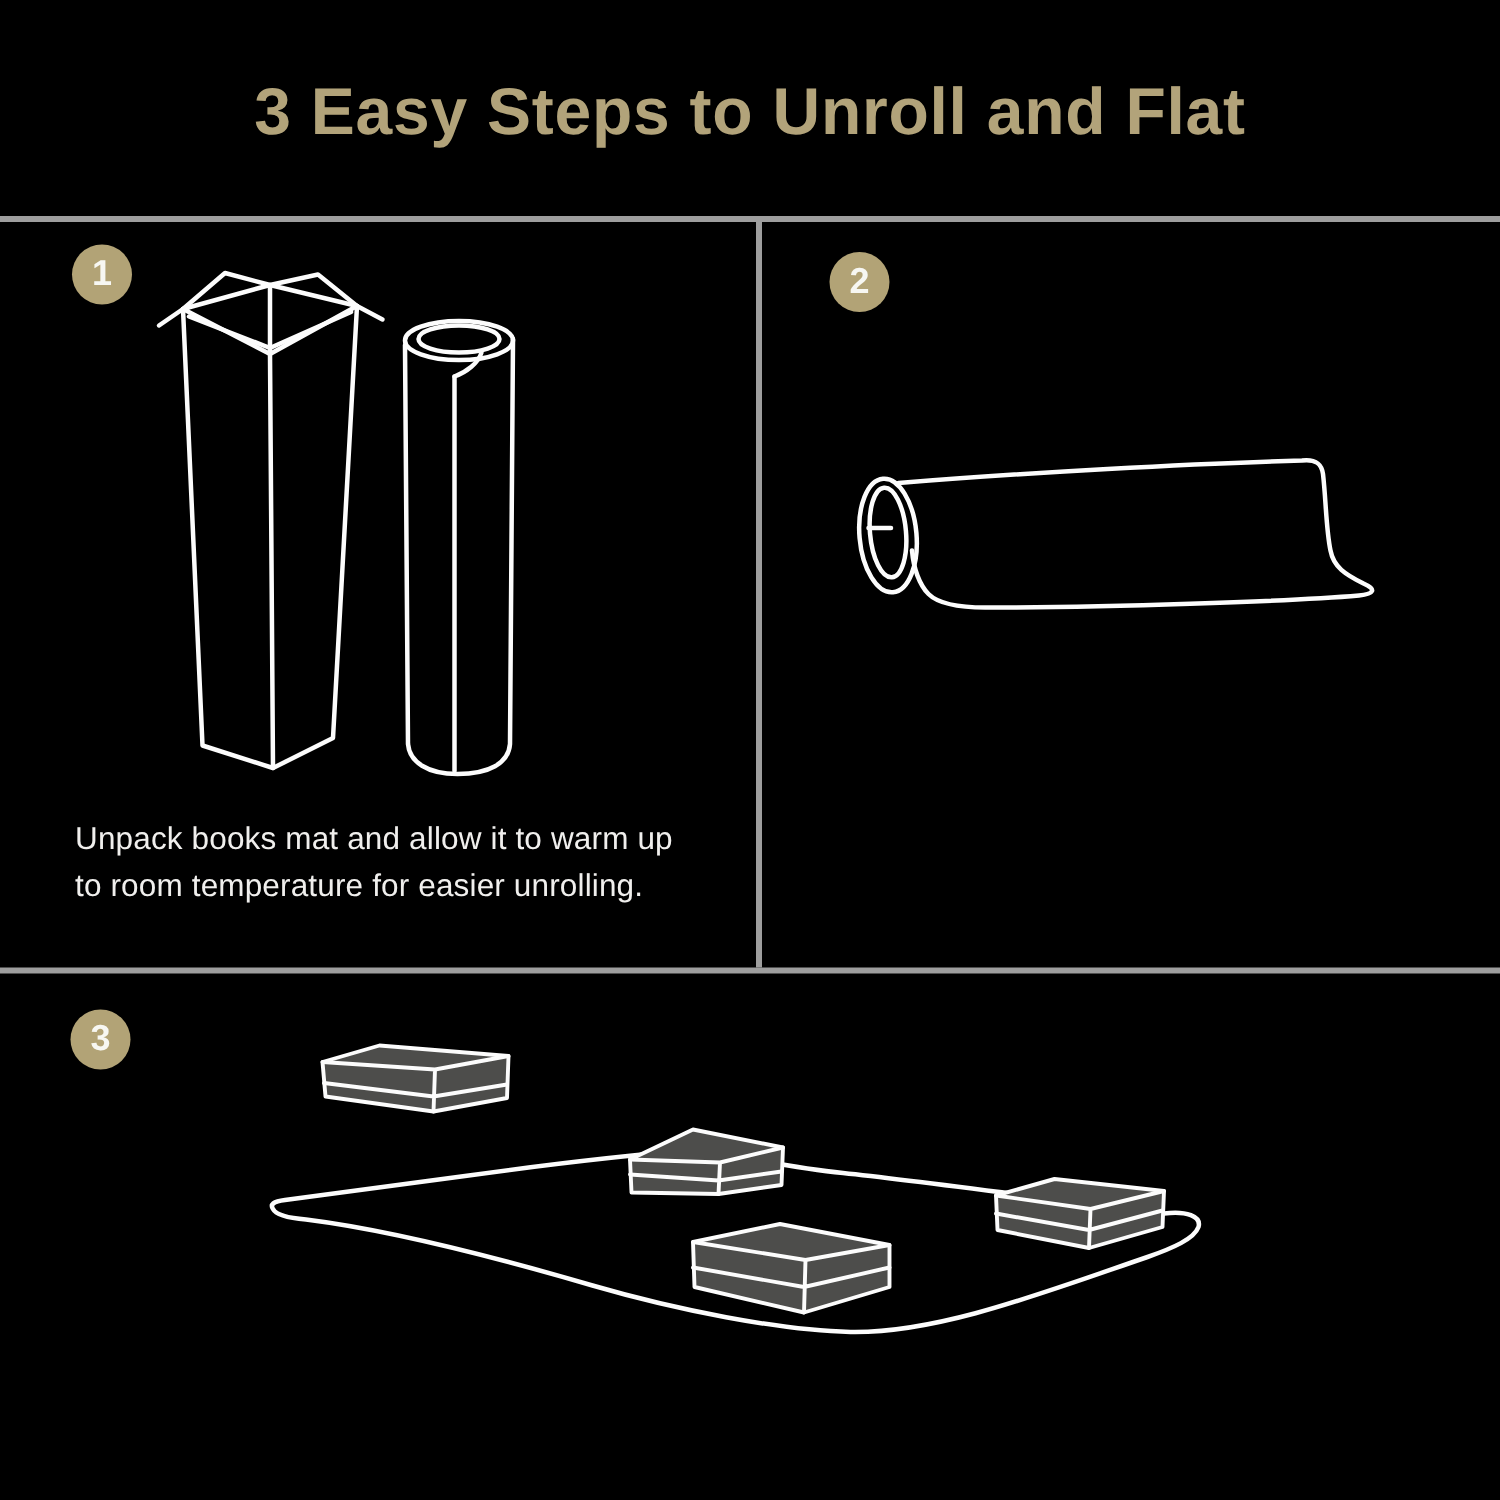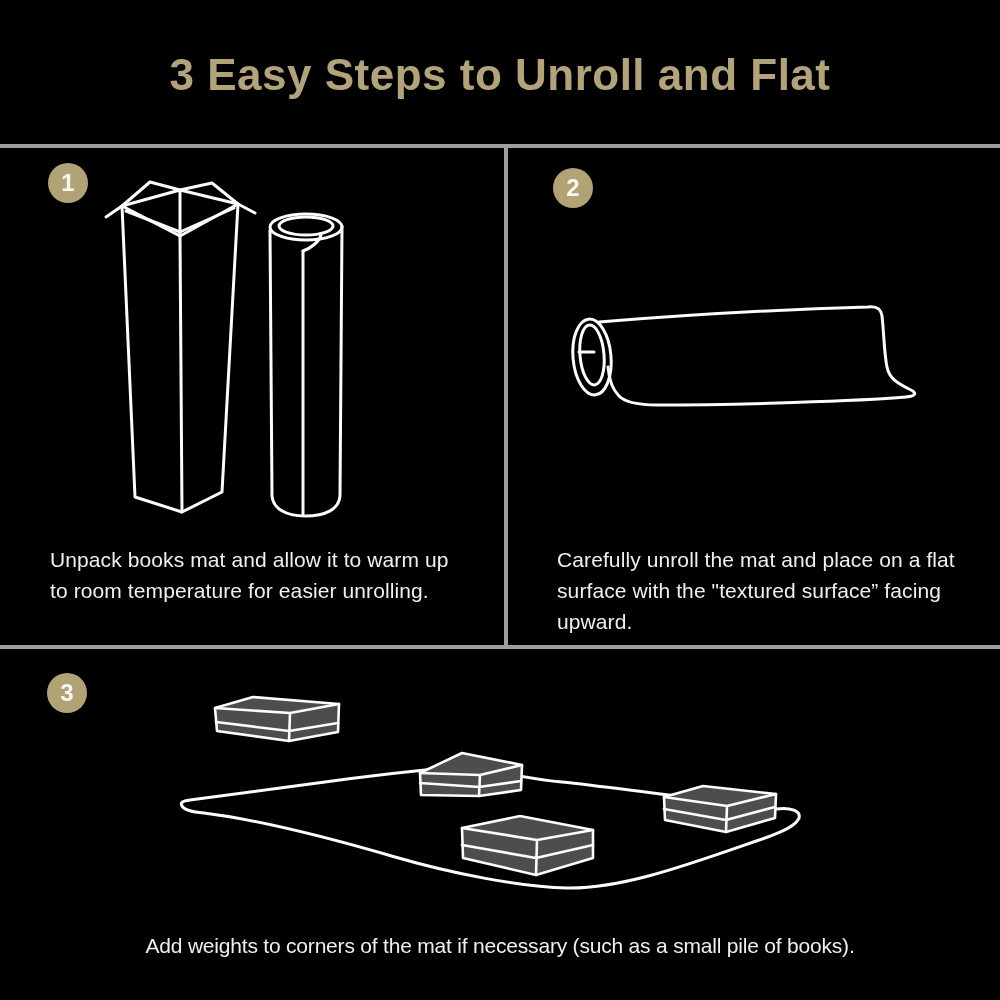--- a/index.html
+++ b/index.html
@@ -85,21 +85,20 @@
     <span>2</span>
   </div>
   <svg class="illus il-2" width="380" height="120" viewBox="0 0 380 120">
     <g>
       <ellipse class="ln" cx="27" cy="62" rx="19" ry="38" transform="rotate(-5 27 62)"></ellipse>
       <ellipse class="ln" cx="27" cy="60" rx="12" ry="30" transform="rotate(-5 27 60)"></ellipse>
       <path class="ln" d="M 14,57 L 29,57"></path>
       <path class="ln" d="M 34,27 C 120,20 230,14 303,12 C 312,11 316,14 317,21 C 319,38 319,58 322,72 C 324,83 332,88 344,94 C 353,98 351,101 341,102 C 295,106 170,110 92,110 C 73,110 60,107 54,101 C 48,95 44,84 43,72"></path>
     </g>
   </svg>
-  <div class="caption cap-2">Carefully unroll the mat and place on a flat surface with the "textured surface” facing upward.</div>
 
   <div class="badge badge-3">
     <span>3</span>
   </div>
   <svg class="illus il-3" width="740" height="250" viewBox="0 0 740 250">
     <g>
       <path class="ln" d="M 338,106 C 290,110 230,117 180,124 C 120,132 75,138 60,140 C 52,141 50,143 52,146 C 54,150 62,152 74,153 C 130,160 200,178 265,197 C 320,213 390,227 437,228 C 495,229 565,202 635,178 C 652,172 666,166 669,158 C 671,151 661,147 646,149 C 600,143 480,127 432,122 C 400,119 362,111 338,106 Z"></path>
     </g>
     <g>
       <path class="solid" d="M 123,37 L 209,44 L 208,72 L 159,81 L 87,71 L 85,48 Z"></path>
@@ -111,15 +110,14 @@
     </g>
     <g>
       <path class="solid" d="M 390,156 L 463,170 L 463,198 L 406,215 L 333,198 L 332,168 Z"></path>
       <path class="ln2" d="M 332,168 L 407,180 L 463,170 M 407,180 L 406,215 M 332,185 L 406,198 L 463,185"></path>
     </g>
     <g>
       <path class="solid" d="M 573,126 L 646,134 L 645,158 L 596,172 L 535,160 L 534,137 Z"></path>
       <path class="ln2" d="M 534,137 L 597,146 L 646,134 M 597,146 L 596,172 M 534,149 L 596,160 L 645,147"></path>
     </g>
   </svg>
-  <div class="caption cap-3">Add weights to corners of the mat if necessary (such as a small pile of books).</div>
 
 </div>
 
 </body></html>

